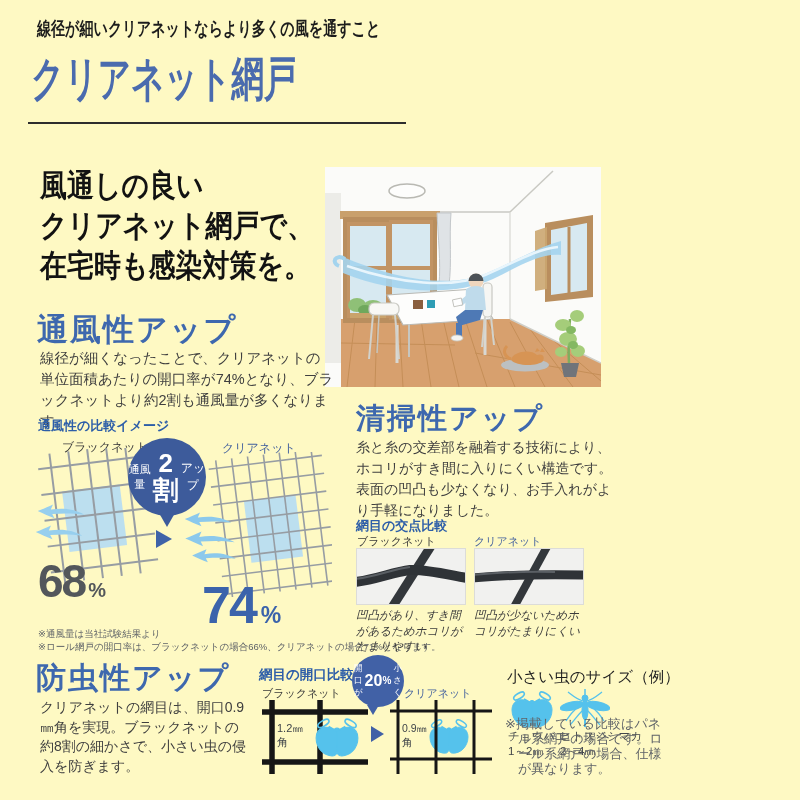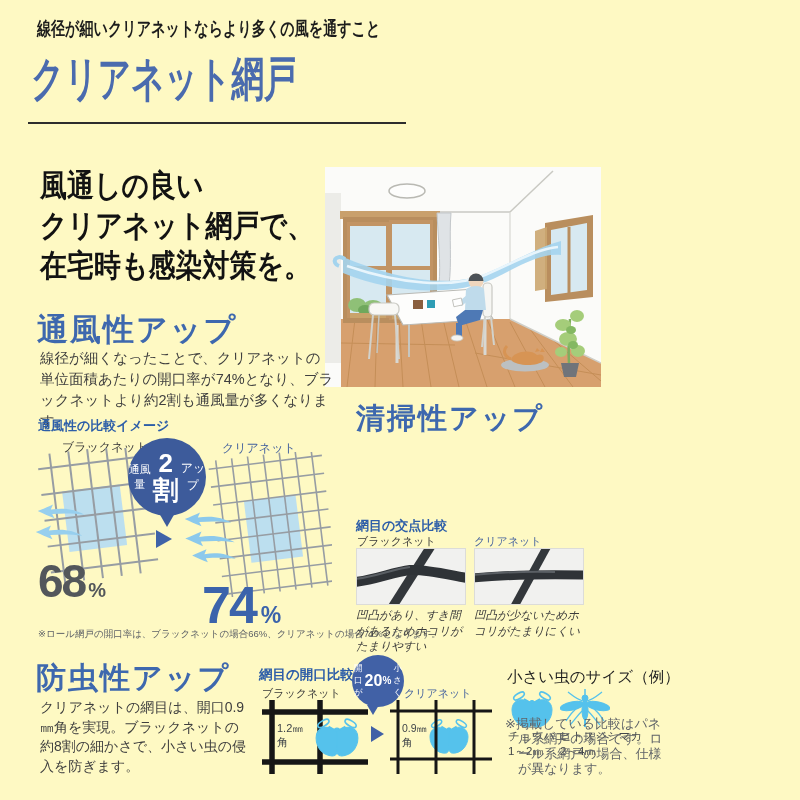--- a/index.html
+++ b/index.html
@@ -242,24 +242,26 @@
   <div class="abs pct-row" style="left:38px;top:558px;color:#53575b">
     <span style="font-size:46px;letter-spacing:-2px;line-height:1">68</span>
     <span style="font-size:20px;margin-left:3px">%</span>
   </div>
   <div class="abs pct-row" style="left:202px;top:579px;color:#3b63ab">
     <span style="font-size:52px;letter-spacing:-2px;line-height:1">74</span>
     <span style="font-size:23px;margin-left:5px">%</span>
   </div>
 
   <div class="abs note jp" style="left:38px;top:627px;font-size:9.5px;line-height:13px;white-space:nowrap">
+    <div>※通風量は当社試験結果より</div>
     <div>※ロール網戸の開口率は、ブラックネットの場合66%、クリアネットの場合71%となります。</div>
   </div>
 
   <div class="abs sec-h jp" style="left:356px;top:399px;font-size:29px">清掃性アップ</div>
+  <div class="abs body-txt jp" style="left:356px;top:437px;width:260px;font-size:14px;line-height:21px">糸と糸の交差部を融着する技術により、ホコリがすき間に入りにくい構造です。表面の凹凸も少なくなり、お手入れがより手軽になりました。</div>
   <div class="abs mini-label jp" style="left:356px;top:517px;font-size:13px">網目の交点比較</div>
 
   <div class="abs net-name jp" style="left:357px;top:534px;font-size:11px">ブラックネット</div>
   <div class="abs net-name blue jp" style="left:474px;top:534px;font-size:11px">クリアネット</div>
 
   <div class="abs photo" style="left:356px;top:548px;width:110px;height:57px">
     <svg width="108" height="55" viewBox="0 0 108 55">
       <path d="M76,-6 L34,60" stroke="#33373b" stroke-width="9" fill="none"></path>
       <path d="M-2,33 C18,31 36,23 53,21 C68,20 88,25 110,29" stroke="#2f3337" stroke-width="10" fill="none"></path>
       <path d="M-2,30 C18,28 36,20 53,18" stroke="#5a5f64" stroke-width="2" fill="none"></path>

